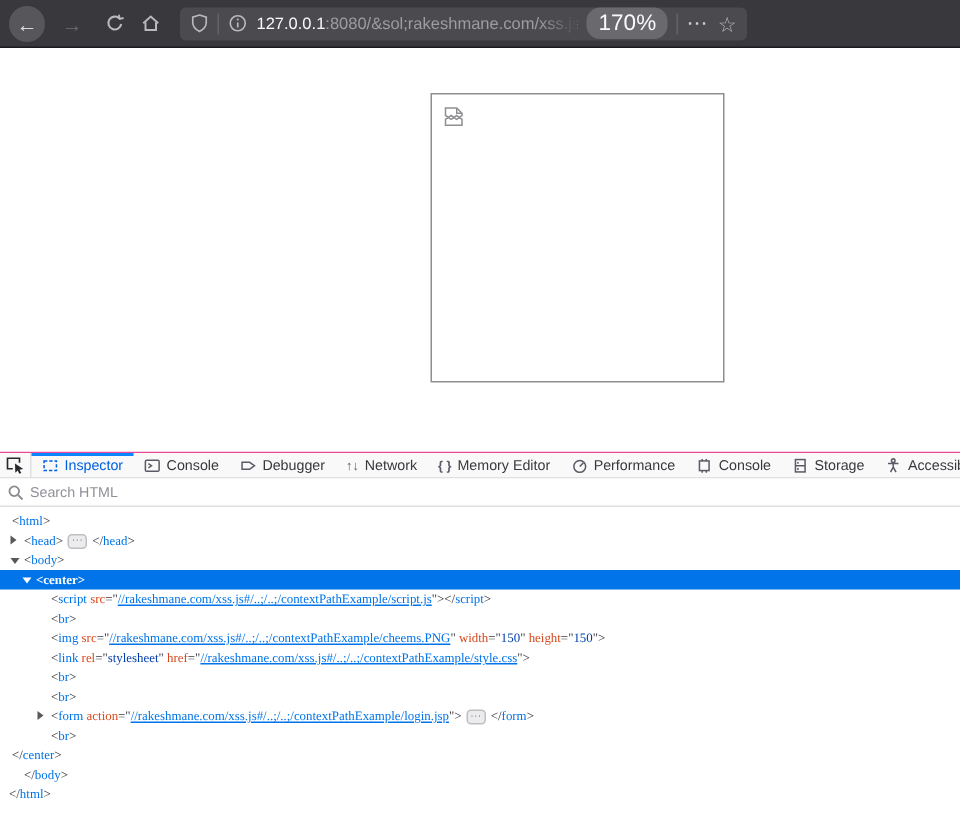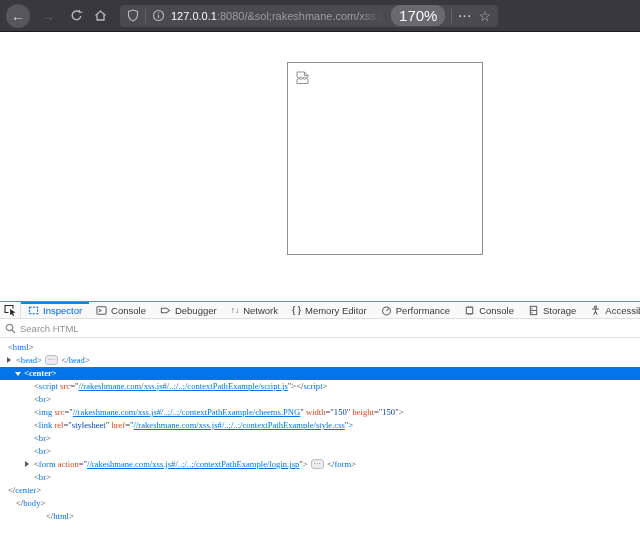--- a/index.html
+++ b/index.html
@@ -216,28 +216,29 @@
     <div class="searchbar">
       <svg width="11" height="11" viewBox="0 0 11 11" fill="none" stroke="#8a8a90" stroke-width="1.2">
         <circle cx="4.5" cy="4.5" r="3.2"></circle>
           <line x1="7" y1="7" x2="10" y2="10"></line>
       </svg>
       <input value="" placeholder="Search HTML" style="">
     </div>
     <div class="tree" id="tree">
         <div class="row" style="padding-left: 8px;"><span class="tk-p">&lt;</span><span class="tk-t">html</span><span class="tk-p">&gt;</span></div>
         <div class="row" style="padding-left: 16px;"><span class="arrow collapsed" style="left: 7px;"></span><span class="tk-p">&lt;</span><span class="tk-t">head</span><span class="tk-p">&gt;</span><span class="pill">···</span><span class="tk-p">&lt;/</span><span class="tk-t">head</span><span class="tk-p">&gt;</span></div>
+        <div class="row" style="padding-left: 16px;"><span class="arrow expanded" style="left: 7px;"></span><span class="tk-p">&lt;</span><span class="tk-t">body</span><span class="tk-p">&gt;</span></div>
         <div class="row selected" style="padding-left: 24px;"><span class="arrow expanded" style="left: 15px;"></span><span class="tk-p">&lt;</span><span class="tk-t">center</span><span class="tk-p">&gt;</span></div>
         <div class="row" style="padding-left: 34px;"><span class="tk-p">&lt;</span><span class="tk-t">script</span><span class="tk-p"> </span><span class="tk-a">src</span><span class="tk-p">="</span><span class="tk-l">//rakeshmane.com/xss.js#/..;/..;/contextPathExample/script.js</span><span class="tk-p">"&gt;</span><span class="tk-p">&lt;/</span><span class="tk-t">script</span><span class="tk-p">&gt;</span></div>
         <div class="row" style="padding-left: 34px;"><span class="tk-p">&lt;</span><span class="tk-t">br</span><span class="tk-p">&gt;</span></div>
         <div class="row" style="padding-left: 34px;"><span class="tk-p">&lt;</span><span class="tk-t">img</span><span class="tk-p"> </span><span class="tk-a">src</span><span class="tk-p">="</span><span class="tk-l">//rakeshmane.com/xss.js#/..;/..;/contextPathExample/cheems.PNG</span><span class="tk-p">" </span><span class="tk-a">width</span><span class="tk-p">="</span><span class="tk-v">150</span><span class="tk-p">" </span><span class="tk-a">height</span><span class="tk-p">="</span><span class="tk-v">150</span><span class="tk-p">"&gt;</span></div>
         <div class="row" style="padding-left: 34px;"><span class="tk-p">&lt;</span><span class="tk-t">link</span><span class="tk-p"> </span><span class="tk-a">rel</span><span class="tk-p">="</span><span class="tk-v">stylesheet</span><span class="tk-p">" </span><span class="tk-a">href</span><span class="tk-p">="</span><span class="tk-l">//rakeshmane.com/xss.js#/..;/..;/contextPathExample/style.css</span><span class="tk-p">"&gt;</span></div>
         <div class="row" style="padding-left: 34px;"><span class="tk-p">&lt;</span><span class="tk-t">br</span><span class="tk-p">&gt;</span></div>
         <div class="row" style="padding-left: 34px;"><span class="tk-p">&lt;</span><span class="tk-t">br</span><span class="tk-p">&gt;</span></div>
         <div class="row" style="padding-left: 34px;"><span class="arrow collapsed" style="left: 25px;"></span><span class="tk-p">&lt;</span><span class="tk-t">form</span><span class="tk-p"> </span><span class="tk-a">action</span><span class="tk-p">="</span><span class="tk-l">//rakeshmane.com/xss.js#/..;/..;/contextPathExample/login.jsp</span><span class="tk-p">"&gt;</span><span class="pill">···</span><span class="tk-p">&lt;/</span><span class="tk-t">form</span><span class="tk-p">&gt;</span></div>
         <div class="row" style="padding-left: 34px;"><span class="tk-p">&lt;</span><span class="tk-t">br</span><span class="tk-p">&gt;</span></div>
         <div class="row" style="padding-left: 8px;"><span class="tk-p">&lt;/</span><span class="tk-t">center</span><span class="tk-p">&gt;</span></div>
         <div class="row" style="padding-left: 16px;"><span class="tk-p">&lt;/</span><span class="tk-t">body</span><span class="tk-p">&gt;</span></div>
-        <div class="row" style="padding-left: 6px; margin-left: 40px;"><span class="tk-p">&lt;/</span><span class="tk-t">html</span><span class="tk-p">&gt;</span></div>
+        <div class="row" style="padding-left: 6px;"><span class="tk-p">&lt;/</span><span class="tk-t">html</span><span class="tk-p">&gt;</span></div>
       </div>
   </div>
 
 </div>
 
 </body></html>

